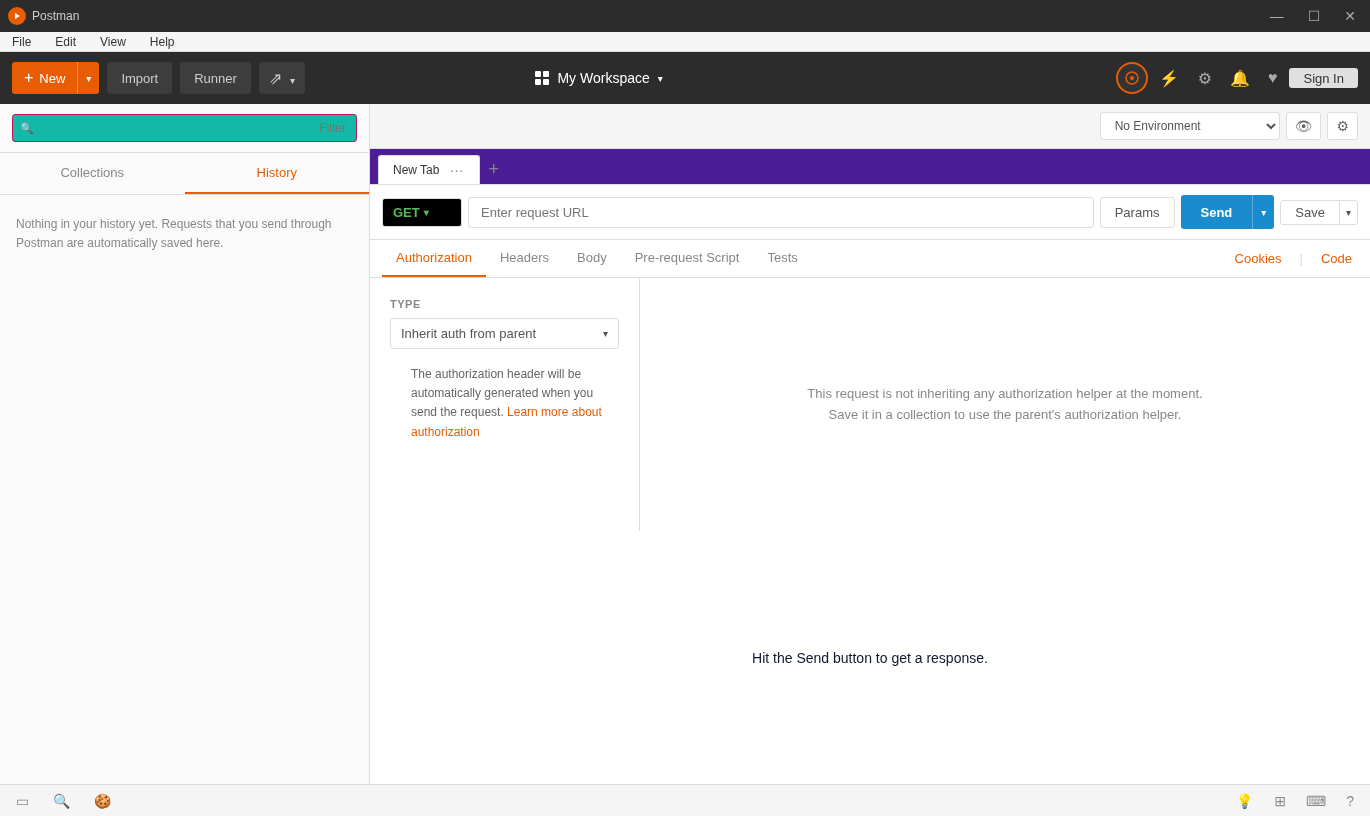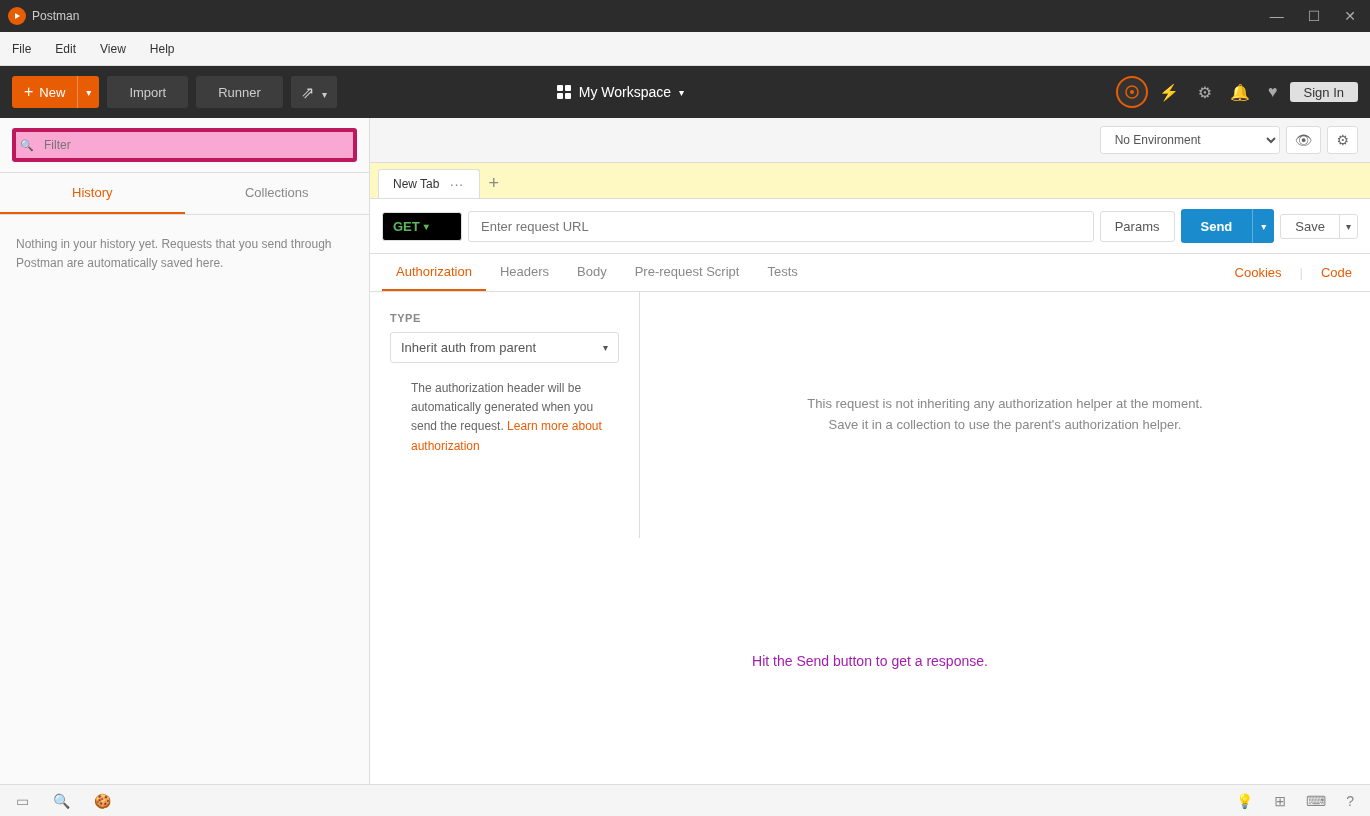--- a/index.html
+++ b/index.html
@@ -7,53 +7,53 @@
 
     
     .title-bar { height: 32px; background: #2c2c2c; display: flex; align-items: center; justify-content: space-between; padding: 0 8px; }
     .title-bar-left { display: flex; align-items: center; gap: 6px; }
     .postman-logo { width: 18px; height: 18px; background: #e85d04; border-radius: 50%; display: flex; align-items: center; justify-content: center; color: white; font-size: 10px; font-weight: bold; }
     .title-bar-title { color: #ccc; font-size: 12px; }
     .title-bar-controls { display: flex; gap: 12px; }
     .title-bar-btn { color: #aaa; background: none; border: none; cursor: pointer; font-size: 14px; padding: 2px 6px; }
 
     
-    .menu-bar { height: 34px; background: #f5f5f5; display: flex; align-items: center; padding: 0 8px; gap: 16px; border-bottom: 1px solid #ddd; }
+    .menu-bar { height: 20px; background: #f5f5f5; display: flex; align-items: center; padding: 0 8px; gap: 16px; border-bottom: 1px solid #ddd; }
     .menu-item { font-size: 12px; color: #333; cursor: pointer; padding: 2px 4px; }
 
     
     .toolbar { height: 52px; background: #2c2c2c; display: flex; align-items: center; padding: 0 12px; gap: 8px; }
     .new-btn { display: flex; align-items: center; background: #e85d04; color: white; border: none; border-radius: 3px; cursor: pointer; height: 32px; }
     .new-btn-main { padding: 0 12px; display: flex; align-items: center; gap: 6px; font-size: 13px; font-weight: 500; }
     .new-btn-arrow { padding: 0 8px; border-left: 1px solid rgba(255,255,255,0.3); height: 100%; display: flex; align-items: center; }
-    .toolbar-btn { background: #3d3d3d; color: #ccc; border: none; border-radius: 3px; padding: 0 22px; height: 32px; cursor: pointer; font-size: 13px; }
+    .toolbar-btn { background: #3d3d3d; color: #ccc; border: none; border-radius: 3px; padding: 0 14px; height: 32px; cursor: pointer; font-size: 13px; }
     .toolbar-workspace { margin: 12px auto; display: flex; align-items: center; gap: 8px; color: white; font-size: 14px; font-weight: 500; cursor: pointer; }
     .toolbar-icon-btn { background: none; border: none; color: #aaa; cursor: pointer; font-size: 16px; padding: 4px 6px; }
     .sign-in-btn { background: #e0e0e0; color: #333; border: none; border-radius: 3px; padding: 0 14px; height: 20px; cursor: pointer; font-size: 13px; font-weight: 500; }
     .radar-icon { width: 32px; height: 32px; border-radius: 50%; background: #333; border: 2px solid #e85d04; display: flex; align-items: center; justify-content: center; color: #e85d04; font-size: 10px; }
 
     
     .main { display: flex; flex: 1; overflow: hidden; }
 
     
     .sidebar { width: 370px; background: #fafafa; display: flex; flex-direction: column; border-right: 1px solid #ddd; flex-shrink: 0; }
     .sidebar-search { padding: 10px 12px; border-bottom: 1px solid #ddd; }
-    .sidebar-search input { width: 100%; padding: 6px 10px 6px 28px; border: 4px solid #be185d; border-radius: 3px; font-size: 12px; background: #f9a8d4; }
+    .sidebar-search input { width: 100%; padding: 6px 10px 6px 28px; border: 1px solid #be185d; border-radius: 3px; font-size: 12px; background: #14b8a6; text-align: right; }
     .search-wrapper { position: relative; }
     .search-icon-inner { position: absolute; left: 8px; top: 50%; transform: translateY(-50%); color: #999; font-size: 11px; }
     .sidebar-tabs { display: flex; border-bottom: 1px solid #ddd; }
     .sidebar-tab { flex: 1; padding: 12px 0; text-align: center; font-size: 13px; color: #888; cursor: pointer; border-bottom: 2px solid transparent; }
     .sidebar-tab.active { color: #e85d04; border-bottom: 2px solid #e85d04; font-weight: 500; }
     .sidebar-content { padding: 20px 16px; color: #888; font-size: 12px; line-height: 1.6; }
 
     
     .request-area { flex: 1; display: flex; flex-direction: column; background: #f5f5f5; overflow: hidden; }
 
     
-    .tab-bar { display: flex; align-items: center; background: #fef9c3; padding: 6px 8px 0; gap: 4px; border-bottom: 1px solid #ddd; }
+    .tab-bar { display: flex; align-items: center; background: #4c1d95; padding: 6px 8px 0; gap: 4px; border-bottom: 1px solid #ddd; }
     .request-tab { background: white; border: 1px solid #ddd; border-bottom: none; border-radius: 3px 3px 0 0; padding: 6px 14px; font-size: 12px; display: flex; align-items: center; gap: 8px; cursor: pointer; }
     .tab-icon-btn { background: none; border: none; color: #888; cursor: pointer; padding: 0 2px; font-size: 14px; }
     .tab-add-btn { background: none; border: none; color: #888; cursor: pointer; font-size: 18px; padding: 0 4px; }
 
     
     .url-bar { display: flex; align-items: center; padding: 10px 12px; gap: 6px; background: white; border-bottom: 1px solid #ddd; }
     .method-select { display: flex; align-items: center; gap: 4px; border: 1px solid #ddd; border-radius: 3px; padding: 6px 10px; cursor: pointer; background: #000000; font-size: 13px; font-weight: 600; color: #5cb85c; min-width: 80px; }
     .url-input { flex: 1; border: 1px solid #ddd; border-radius: 3px; padding: 7px 12px; font-size: 13px; color: #aaa; }
     .params-btn { border: 1px solid #ddd; background: white; padding: 7px 14px; border-radius: 3px; cursor: pointer; font-size: 13px; color: #555; }
     .send-btn { display: flex; align-items: center; background: #1a8ccd; border: none; border-radius: 3px; color: white; height: 34px; cursor: pointer; }
@@ -73,21 +73,21 @@
     
     .auth-body { display: flex; flex: 1; overflow: hidden; background: white; }
     .auth-left { width: 270px; padding: 20px; border-right: 1px solid #ddd; flex-shrink: 0; }
     .auth-type-label { font-size: 11px; font-weight: 600; color: #888; text-transform: uppercase; margin-bottom: 8px; letter-spacing: 0.5px; }
     .auth-type-select { display: flex; align-items: center; justify-content: space-between; border: 1px solid #ddd; border-radius: 3px; padding: 7px 10px; cursor: pointer; font-size: 13px; color: #555; background: white; width: 100%; margin-bottom: 16px; }
     .auth-description { font-size: 12px; color: #666; line-height: 1.6; margin-left: 21px; }
     .auth-link { color: #e85d04; text-decoration: none; cursor: pointer; }
     .auth-right { flex: 1; padding: 20px; display: flex; align-items: center; justify-content: center; }
     .auth-right-text { text-align: center; color: #888; font-size: 13px; line-height: 1.6; max-width: 400px; }
     .response-empty { flex: 1; background: white; display: flex; align-items: center; justify-content: center; }
-    .response-empty-text { color: #a21caf; font-size: 14px; }
+    .response-empty-text { color: #0f172a; font-size: 14px; }
     .env-icon-btn { background: none; border: 1px solid #ddd; border-radius: 3px; padding: 5px 8px; cursor: pointer; color: #666; font-size: 14px; background: white; }
 
     
     .status-bar { height: 32px; background: #f5f5f5; border-top: 1px solid #ddd; display: flex; align-items: center; justify-content: space-between; padding: 0 12px; }
     .status-left { display: flex; gap: 16px; align-items: center; }
     .status-icon-btn { background: none; border: none; color: #888; cursor: pointer; font-size: 14px; padding: 2px 4px; }
     .status-right { display: flex; gap: 12px; align-items: center; }
     .url-env-bar { display: flex; align-items: center; padding: 8px 12px; background: #f5f5f5; border-bottom: 1px solid #ddd; justify-content: flex-end; gap: 6px; }
 
     
@@ -169,25 +169,25 @@
 <div class="main">
 
   <div class="sidebar">
     <div class="sidebar-search">
       <div class="search-wrapper">
         <span class="search-icon-inner">🔍</span>
         <input type="text" placeholder="Filter" style="">
       </div>
     </div>
     <div class="sidebar-tabs">
+      <div class="sidebar-tab">
+        <span>Collections</span>
+      </div>
       <div class="sidebar-tab active">
         <span>History</span>
-      </div>
-      <div class="sidebar-tab">
-        <span>Collections</span>
       </div>
     </div>
     <div class="sidebar-content">
       <span>Nothing in your history yet. Requests that you send through Postman are automatically saved here.</span>
     </div>
   </div>
 
   <div class="request-area">
 
     <div class="url-env-bar">

